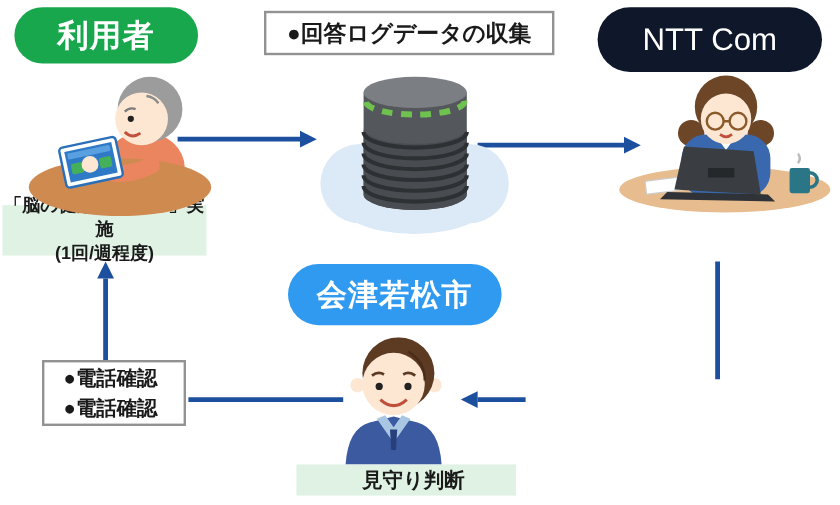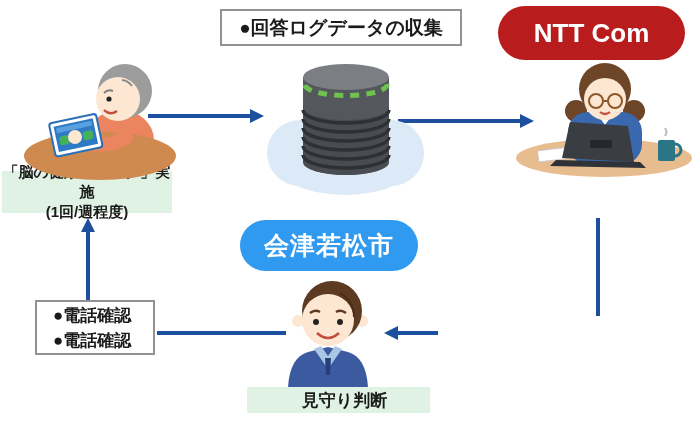--- a/index.html
+++ b/index.html
@@ -6,21 +6,21 @@
   .stage{
     position:relative;width:700px;height:421px;background:#ffffff;overflow:hidden;
     font-family:"Liberation Sans","DejaVu Sans",sans-serif;color:#1a1a1a;
   }
   .abs{position:absolute;}
   .pill{
     display:flex;align-items:center;justify-content:center;
     color:#ffffff;font-weight:700;letter-spacing:1px;
   }
   .pill-user{left:12px;top:6px;width:153px;height:47px;border-radius:24px;background:#18a74d;font-size:26px;}
-  .pill-ntt{left:498px;top:6px;width:187px;height:54px;border-radius:27px;background:#b91c1c;font-size:26px;font-weight:700;letter-spacing:0;}
+  .pill-ntt{left:498px;top:6px;width:187px;height:54px;border-radius:27px;background:#0f172a;font-size:26px;font-weight:400;letter-spacing:0;}
   .pill-city{left:240px;top:220px;width:178px;height:51px;border-radius:26px;background:#2f9af0;font-size:25px;font-weight:600;}
   .note{
     background:#ffffff;border:2px solid #929292;display:flex;flex-direction:column;
     align-items:center;justify-content:center;font-weight:700;
   }
   .note-collect{left:220px;top:9px;width:238px;height:33px;font-size:19px;}
   .note-phone{left:35px;top:300px;width:120px;height:55px;align-items:flex-start;padding-left:16px;box-sizing:border-box;font-size:17px;line-height:25px;}
   .note-log{left:438px;top:317px;width:250px;height:31px;font-size:16px;}
   .glabel{
     background:#dff2e4;display:flex;flex-direction:column;align-items:center;justify-content:center;
@@ -47,20 +47,23 @@
       <path d="M88,300 V232"></path>
     </g>
     <g fill="#1d4f9f" stroke="none">
       <polygon points="250,109 264,116 250,123"></polygon>
       <polygon points="520,114 534,121 520,128"></polygon>
       <polygon points="398,326 384,333 398,340"></polygon>
       <polygon points="95,232 88,218 81,232"></polygon>
     </g>
   </svg>
 
+  <div class="abs pill pill-user">
+    <span>利用者</span>
+  </div>
   <div class="abs pill pill-ntt">
     <span>NTT Com</span>
   </div>
   <div class="abs note note-collect">
     <span>●回答ログデータの収集</span>
   </div>
 
   <div class="abs pill pill-city">
     <span>会津若松市</span>
   </div>

